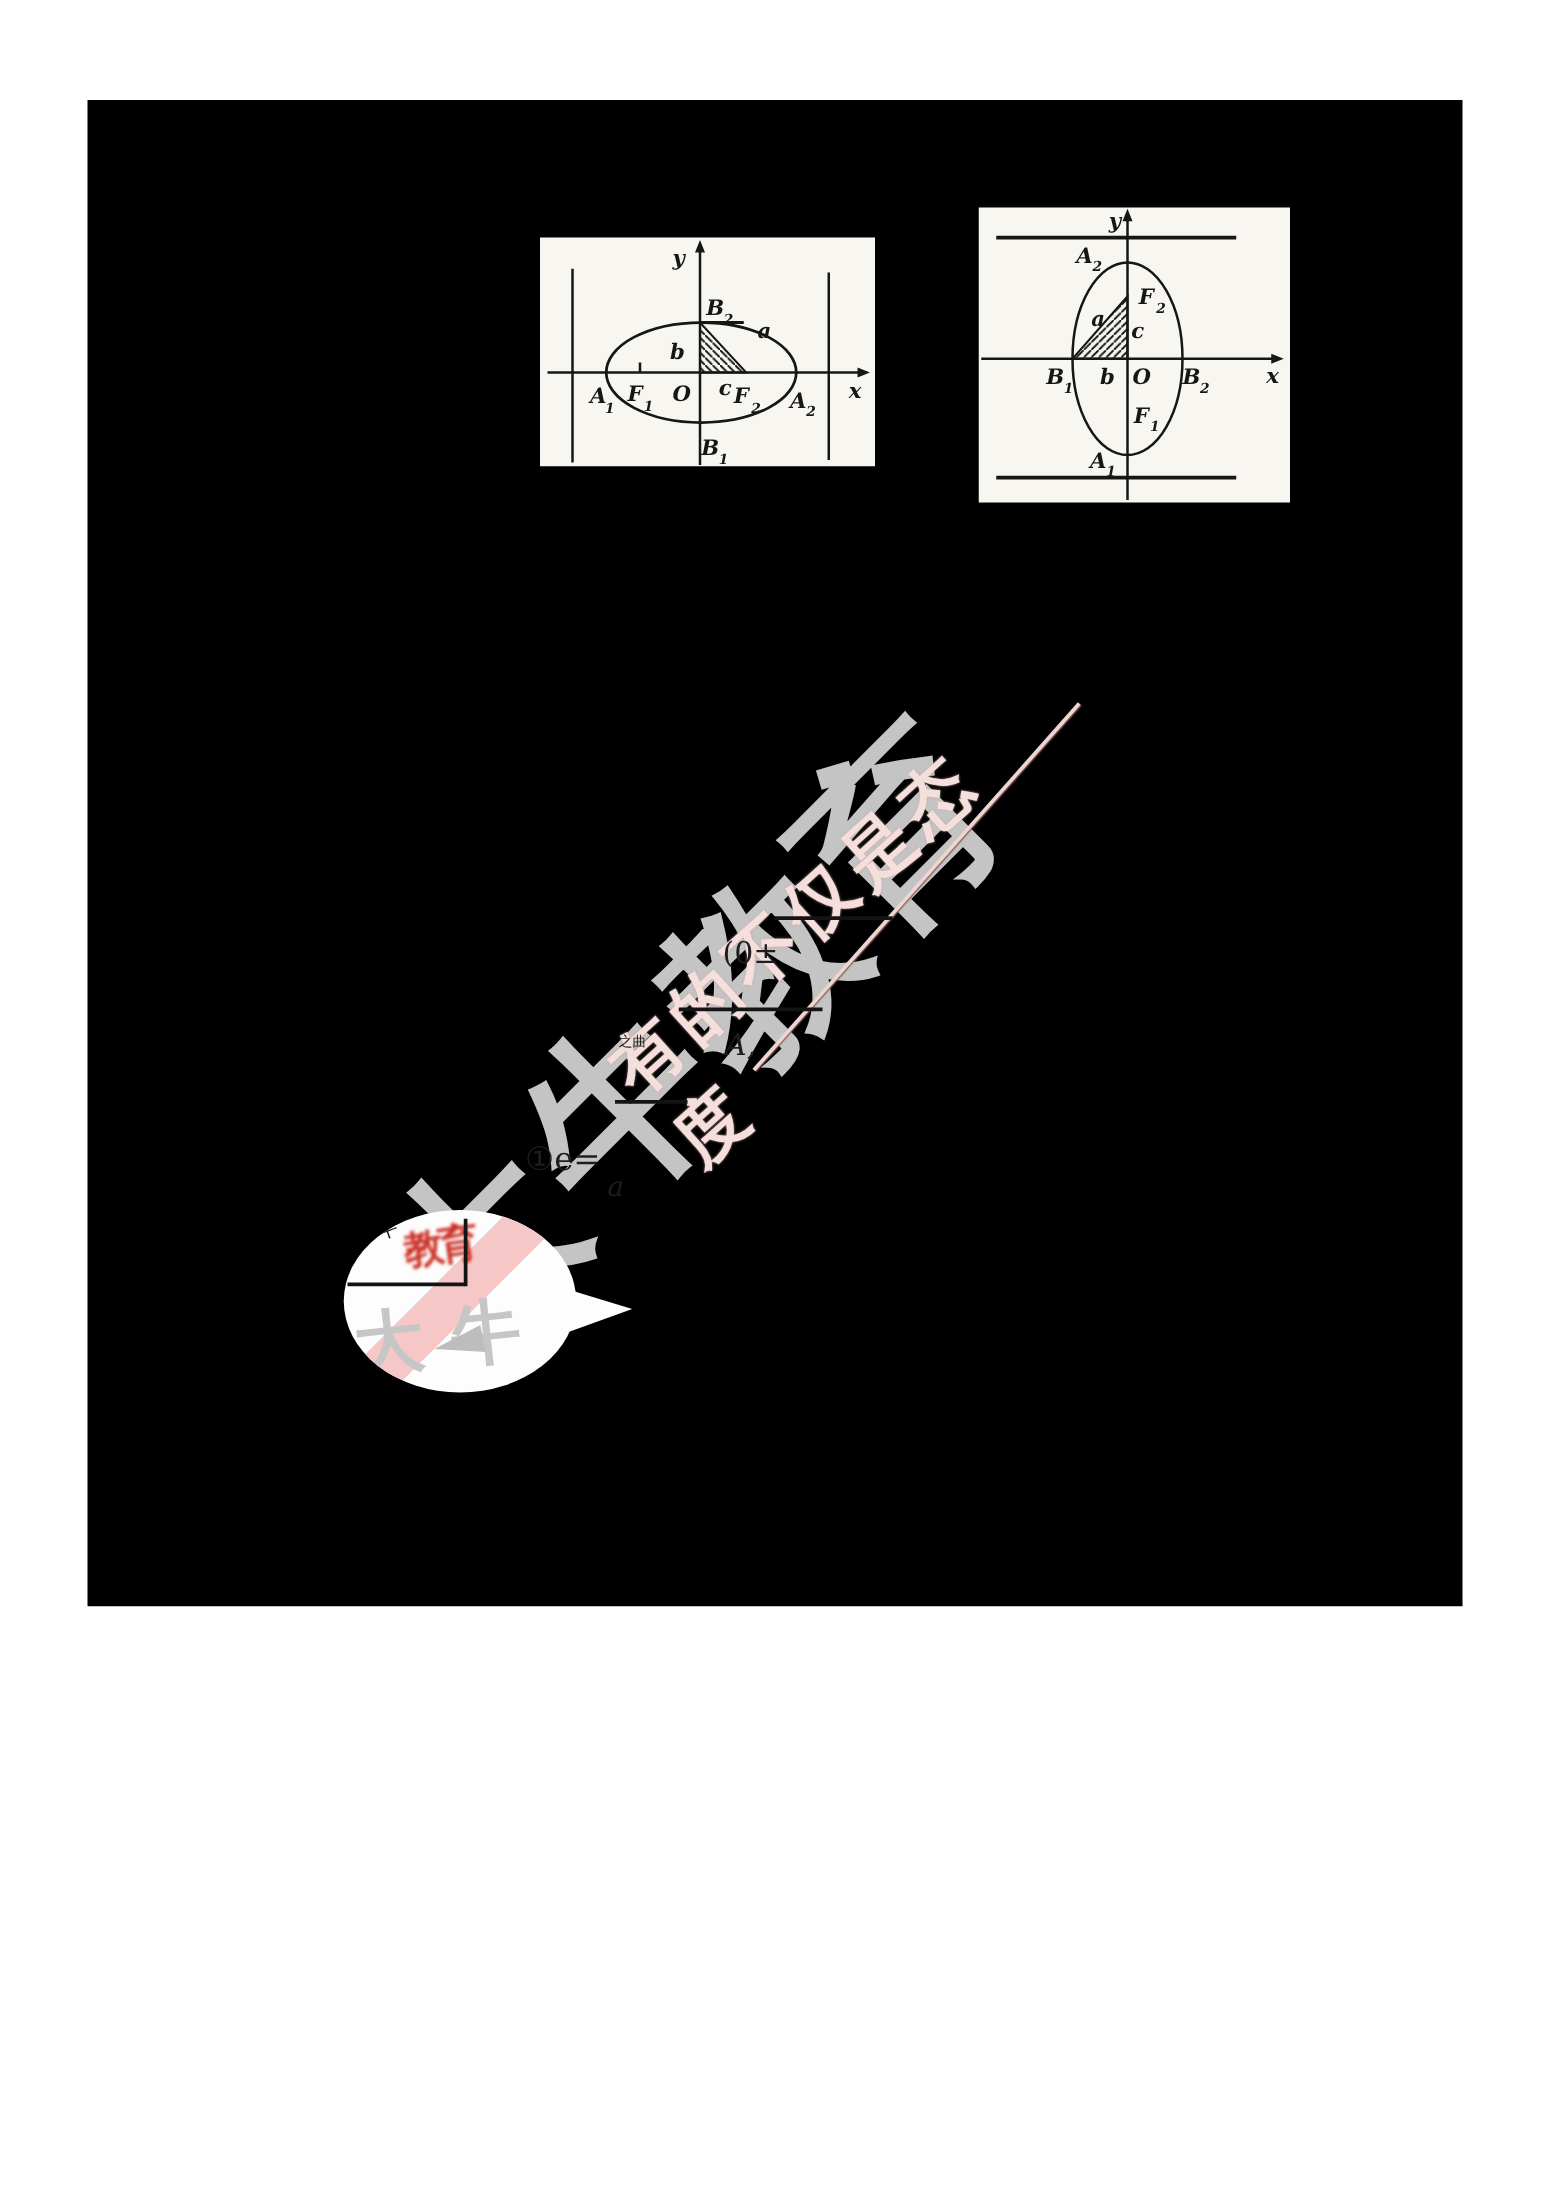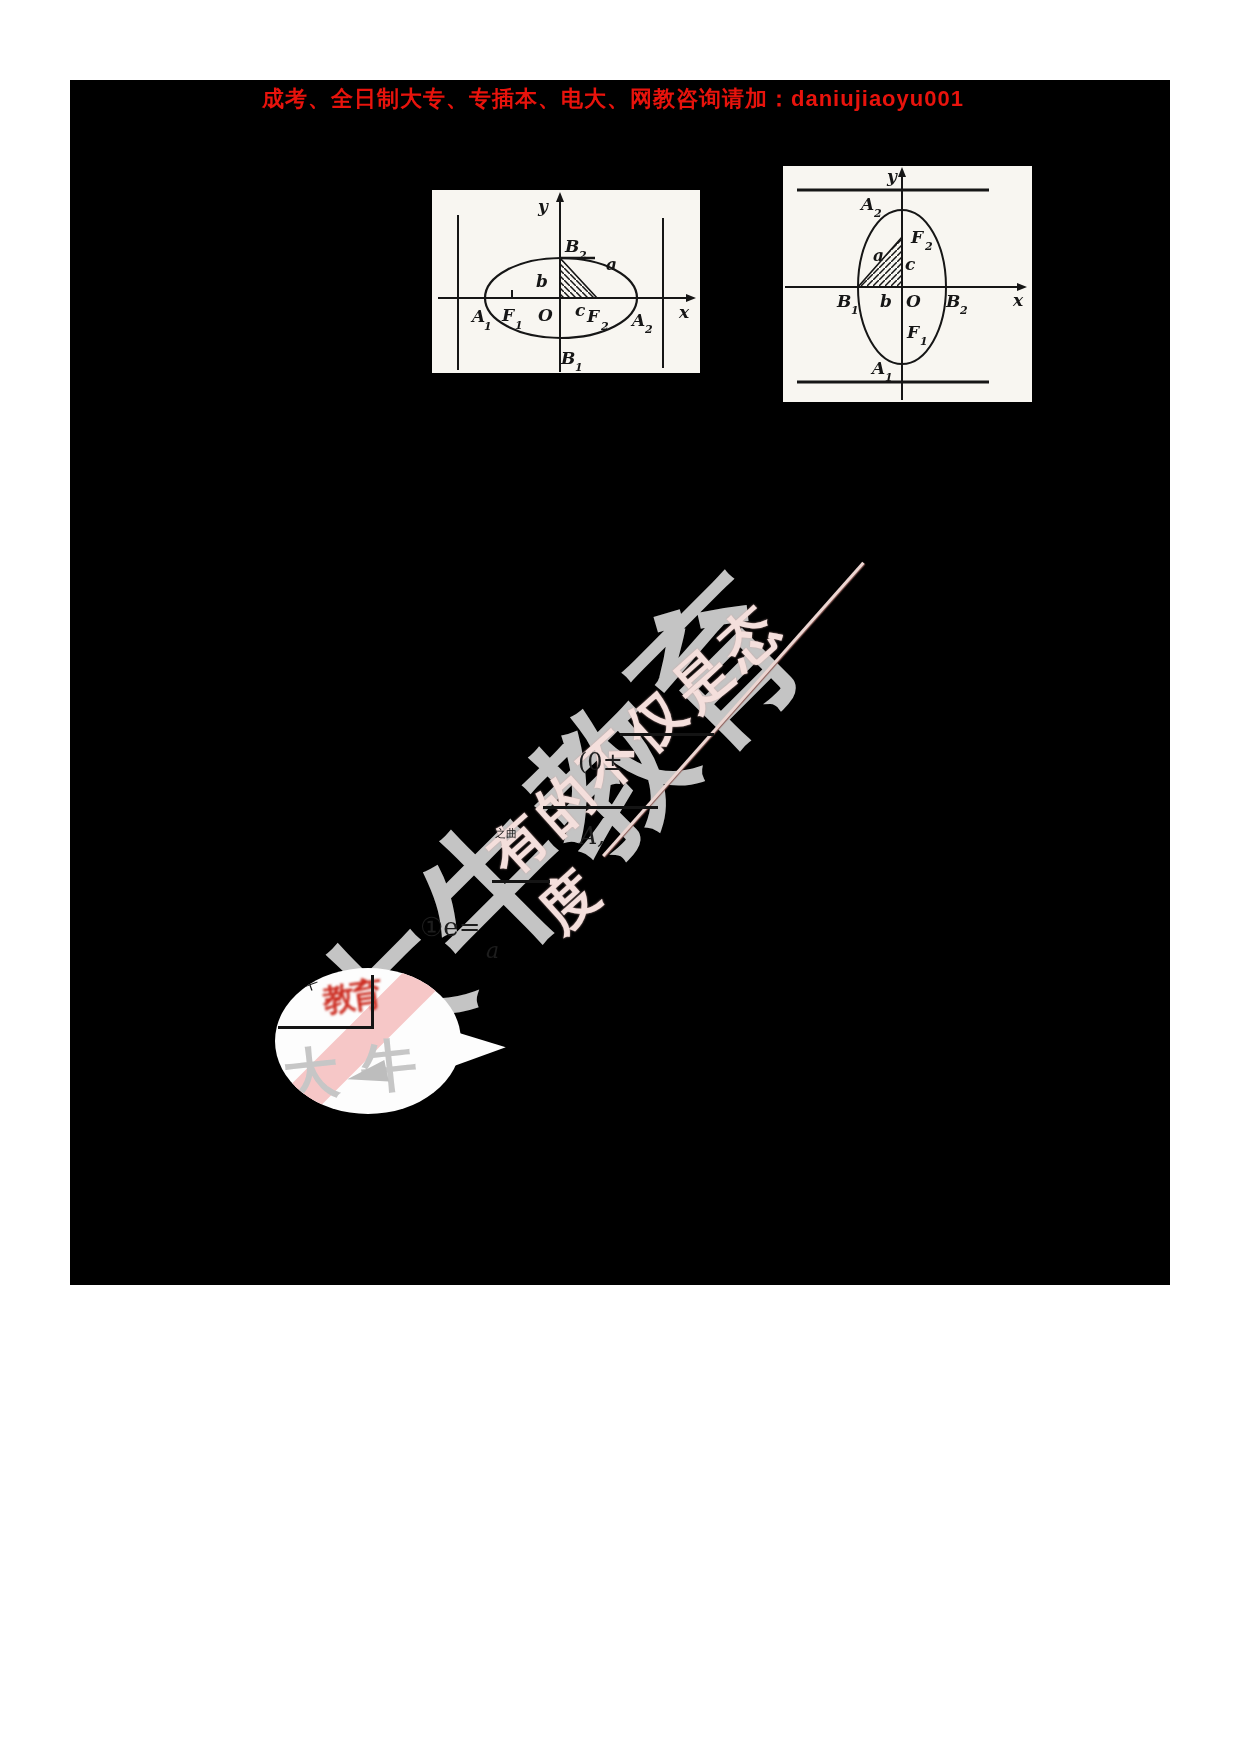--- a/index.html
+++ b/index.html
@@ -48,21 +48,20 @@
   .logo-tail{position:absolute;left:168px;top:64px;width:0;height:0;
              border-left:62px solid #fdfdfd;border-top:12px solid transparent;
              border-bottom:30px solid transparent;transform:rotate(6deg);}
 </style>
 </head>
 <body>
 
 <div class="page">
   <div class="panel">
 
-    <div class="notice">成考、全日制大专、专插本、电大、网教咨询请加：daniujiaoyu001</div>
 
     <div class="fig fig-left">
       <svg width="268" height="183" viewBox="0 0 268 183">
         <defs>
           <pattern id="hatchL" patternUnits="userSpaceOnUse" width="6" height="6">
             <path d="M0,0 l6,6" stroke="#161616" stroke-width="1.5"></path>
           </pattern>
         </defs>
         <line x1="26" y1="25" x2="26" y2="180" stroke="#161616" stroke-width="2"></line>
         <line x1="231" y1="28" x2="231" y2="178" stroke="#161616" stroke-width="2"></line>

